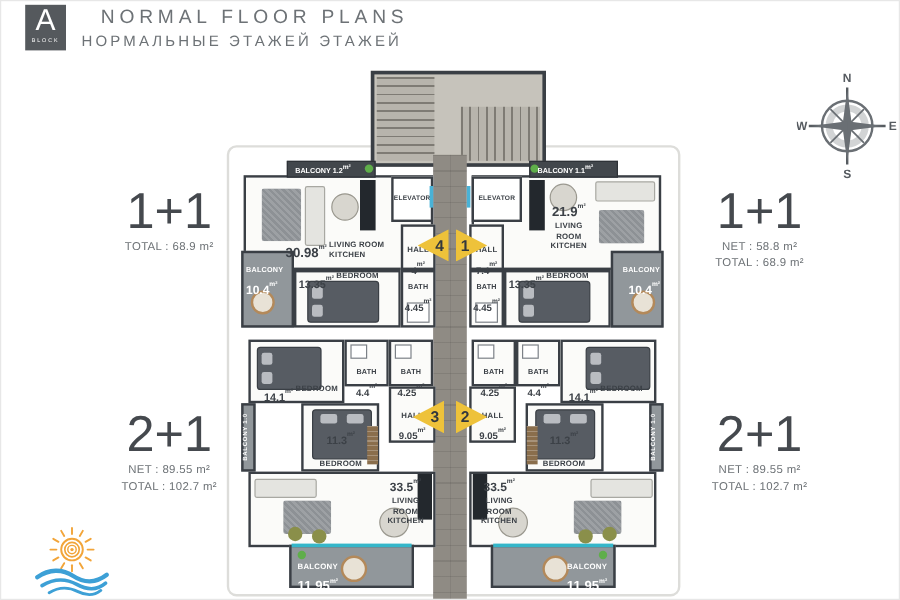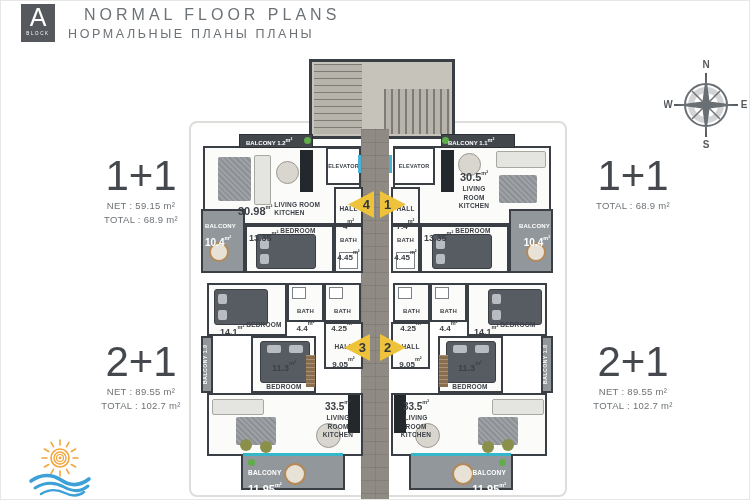--- a/index.html
+++ b/index.html
@@ -84,21 +84,21 @@
 </head>
 <body>
 
 <div class="canvas">
 
   <div class="hlogo">
     <div class="A">A</div>
     <div class="blk">BLOCK</div>
   </div>
   <div class="title">NORMAL FLOOR PLANS</div>
-  <div class="subtitle">НОРМАЛЬНЫЕ ПЛАНЫ ПЛАНЫ</div>
+  <div class="subtitle">НОРМАЛЬНЫЕ ЭТАЖЕЙ ЭТАЖЕЙ</div>
 
   <div class="compass">
     <svg width="84" height="92" viewBox="0 0 84 92">
       <circle cx="42" cy="48" r="21" fill="none" stroke="#6a6f74" stroke-width="2"></circle>
       <circle cx="42" cy="48" r="15" fill="none" stroke="#6a6f74" stroke-width="6" opacity="0.3"></circle>
       <line x1="10" y1="48" x2="74" y2="48" stroke="#565b60" stroke-width="2"></line>
       <line x1="42" y1="16" x2="42" y2="80" stroke="#565b60" stroke-width="2"></line>
       <line x1="28" y1="34" x2="56" y2="62" stroke="#6a6f74" stroke-width="1.5"></line>
       <line x1="56" y1="34" x2="28" y2="62" stroke="#6a6f74" stroke-width="1.5"></line>
       <path d="M42 18 L46 48 L38 48 Z" fill="#6a6f74"></path>
@@ -107,25 +107,25 @@
       <path d="M12 48 L42 52 L42 44 Z" fill="#6a6f74"></path>
       <text x="42" y="11" font-size="10" font-weight="bold" fill="#565b60" text-anchor="middle">N</text>
       <text x="42" y="91" font-size="10" font-weight="bold" fill="#565b60" text-anchor="middle">S</text>
       <text x="4" y="51" font-size="10" font-weight="bold" fill="#565b60" text-anchor="middle">W</text>
       <text x="80" y="51" font-size="10" font-weight="bold" fill="#565b60" text-anchor="middle">E</text>
     </svg>
   </div>
 
   <div class="spec" id="spec-tl">
     <div class="type">1+1</div>
-    <div class="line">NET : 59.15 m²</div>
     <div class="line">TOTAL : 68.9 m²</div>
   </div>
   <div class="spec" id="spec-tr">
     <div class="type">1+1</div>
+    <div class="line">NET : 58.8 m²</div>
     <div class="line">TOTAL : 68.9 m²</div>
   </div>
   <div class="spec" id="spec-bl">
     <div class="type">2+1</div>
     <div class="line">NET : 89.55 m²</div>
     <div class="line">TOTAL : 102.7 m²</div>
   </div>
   <div class="spec" id="spec-br">
     <div class="type">2+1</div>
     <div class="line">NET : 89.55 m²</div>
@@ -229,21 +229,21 @@
     <div class="fix" style="left:200px;top:193px;width:17px;height:15px;"></div>
 
     <div class="kitchen" style="left:245px;top:91px;width:13px;height:42px;"></div>
     <div class="rtable" style="left:262px;top:94px;width:21px;height:21px;"></div>
     <div class="sofa" style="left:300px;top:92px;width:48px;height:15px;"></div>
     <div class="rug" style="left:303px;top:116px;width:38px;height:28px;"></div>
     <div class="bed pl" style="left:236px;top:175px;width:58px;height:33px;"></div>
     <div class="btable" style="left:330px;top:183px;width:16px;height:16px;"></div>
 
     <div class="lab col" style="left:248px;top:108px;width:60px;">
-      <span class="a-lg">30.5</span><span class="u">m²</span>
+      <span class="a-lg">21.9</span><span class="u">m²</span>
       <span class="nm wrapc">LIVING ROOM KITCHEN</span>
     </div>
     <div class="lab col" style="left:195px;top:138px;width:29px;">
       <span class="nm">HALL</span><br>
       <span class="a-sm">7.4</span><span class="u">m²</span>
     </div>
     <div class="lab row" style="left:228px;top:168px;">
       <span><span class="a-md">13.35</span><span class="u">m²</span></span>
       <span class="nm">BEDROOM</span>
     </div>

